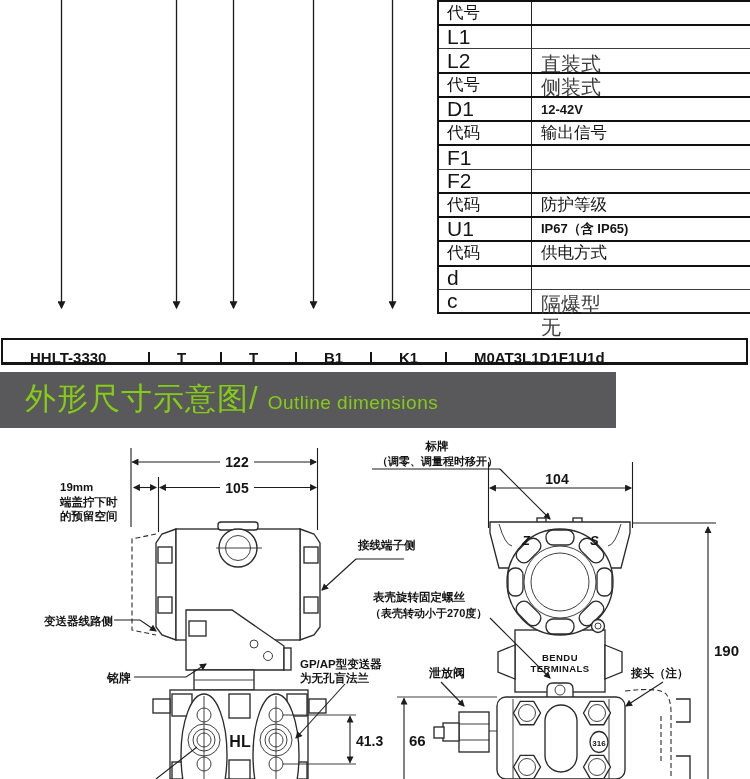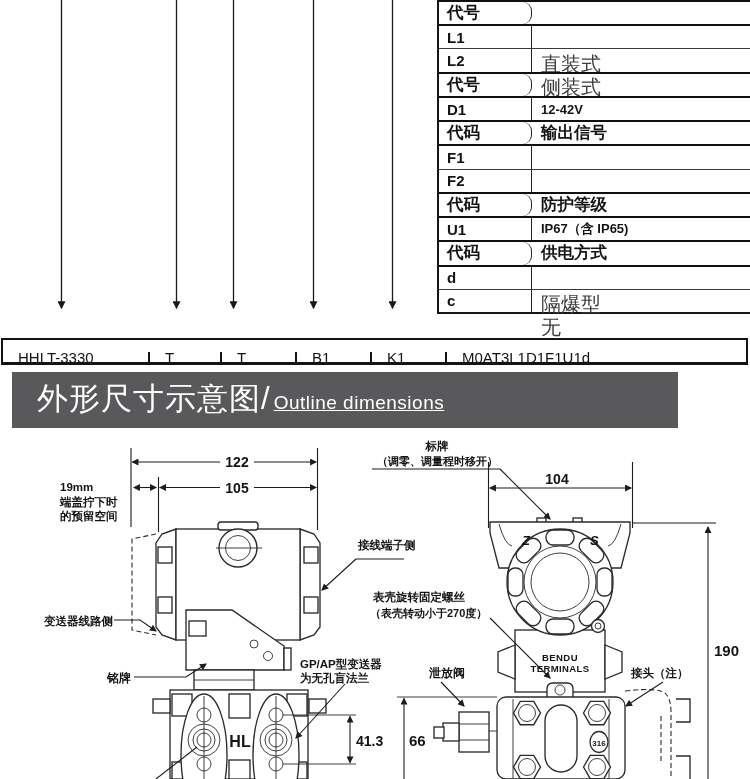--- a/index.html
+++ b/index.html
@@ -10,37 +10,37 @@
   .arrows-svg{position:absolute;left:0;top:0;}
 
   
   .spec-table{position:absolute;left:437px;top:0;width:313px;height:314px;display:flex;flex-direction:column;
               border-left:2px solid #161616;border-bottom:2.5px solid #161616;background:#fff;box-sizing:border-box;}
   .spec-row{flex:1;display:flex;align-items:stretch;border-top:1.2px solid #3a3a3a;min-height:0;}
   .spec-row:first-child{border-top:none;}
   .spec-row.header{border-top:2.5px solid #101010;}
   .spec-row.header + .spec-row{border-top:2px solid #101010;}
   .code-cell{width:93px;padding-left:8px;border-right:1.6px solid #242424;display:flex;align-items:center;
-             font-weight:700;font-size:15px;box-sizing:border-box;}
+             font-weight:400;font-size:21px;box-sizing:border-box;}
   .value-cell{flex:1;padding-left:9px;display:flex;align-items:center;font-weight:700;font-size:13px;}
-  .spec-row.header .code-cell,.spec-row.header .value-cell{font-size:16.5px;font-weight:700;border-radius:9px;}
+  .spec-row.header .code-cell,.spec-row.header .value-cell{font-size:16.5px;font-weight:400;}
   .value-cell.muted{font-family:"Liberation Serif","DejaVu Serif",serif;font-weight:400;font-size:20px;color:#3d3d3d;margin-top:38px;}
 
   
   .model-row{position:absolute;left:1px;top:338px;width:747px;height:27px;display:flex;background:#fff;
              border:2px solid #141414;border-bottom-width:3px;box-sizing:border-box;}
-  .model-cell{border-right:2px solid #141414;display:flex;align-items:center;padding-left:15px;
-              font-weight:400;font-size:15px;box-sizing:border-box;white-space:nowrap;overflow:hidden;margin-top:12px;}
+  .model-cell{border-right:2px solid #141414;display:flex;align-items:center;padding-left:27px;
+              font-weight:700;font-size:15px;box-sizing:border-box;white-space:nowrap;overflow:hidden;margin-top:12px;}
   .model-cell:last-child{border-right:none;flex:1;}
 
   
-  .banner{position:absolute;left:12px;top:372px;width:666px;height:56px;background:#59595b;color:#ffffff;
+  .banner{position:absolute;left:0;top:372px;width:616px;height:56px;background:#59595b;color:#84cc16;
           display:flex;align-items:baseline;padding-left:25px;box-sizing:border-box;}
   .banner .zh{font-size:31px;line-height:54px;font-weight:400;letter-spacing:1px;}
-  .banner .en{font-size:19px;margin-left:3px;font-weight:400;letter-spacing:.5px;text-decoration:underline;}
+  .banner .en{font-size:19px;margin-left:9px;font-weight:400;letter-spacing:.5px;}
 
   
   .draw-svg{position:absolute;left:0;top:428px;}
   .ln{stroke:#2b2b2b;stroke-width:1.35;fill:none;}
   .fw{stroke:#2b2b2b;stroke-width:1.35;fill:#fff;}
   .thin{stroke:#2b2b2b;stroke-width:.9;fill:none;}
   .dim{stroke:#1d1d1d;stroke-width:1.1;fill:none;}
   .dsh{stroke:#2b2b2b;stroke-width:1.1;fill:none;stroke-dasharray:5 3;}
   .draw-svg text{fill:#141414;font-family:"Liberation Sans","DejaVu Sans",sans-serif;}
   .lbl{font-size:11.5px;font-weight:700;}

